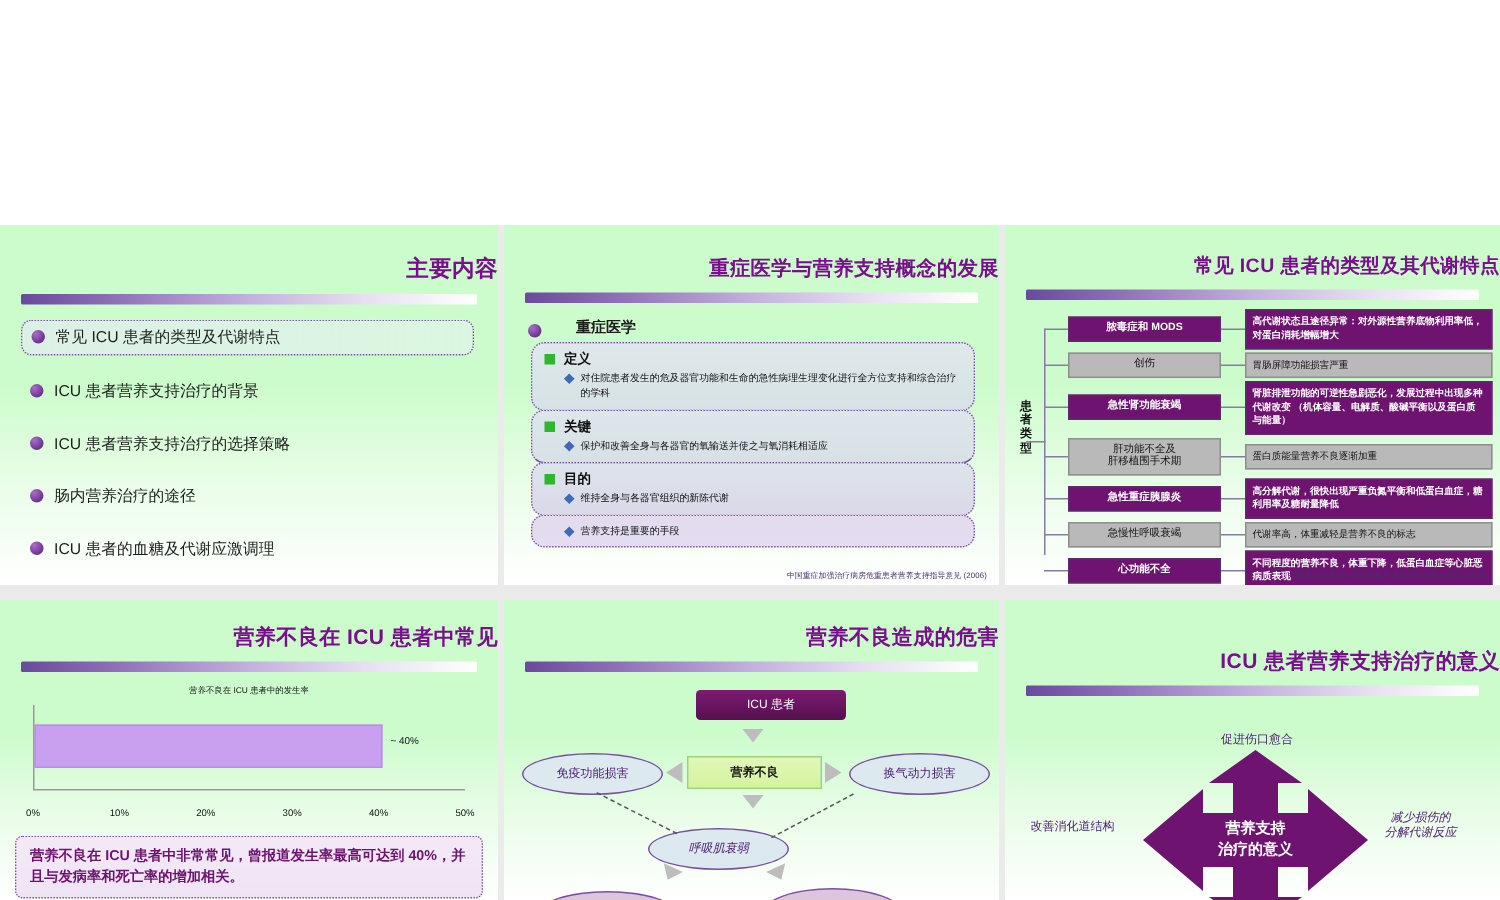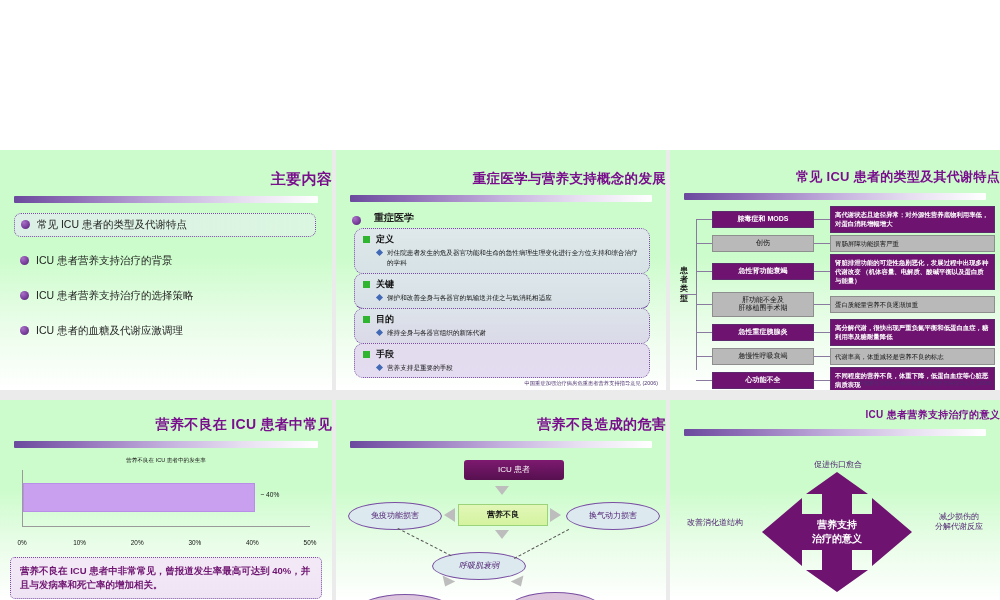--- a/index.html
+++ b/index.html
@@ -44,21 +44,21 @@
     border:1px dotted #7a4fa3;border-radius:7px;
     background:linear-gradient(to right,rgba(226,236,240,.75),rgba(232,240,244,.5));
   }
   .dot{
     width:9px;height:9px;border-radius:50%;flex:0 0 auto;margin-top:2px;
     background:radial-gradient(circle at 32% 28%,#a86fc7 0%,#7b3f9e 55%,#4e2268 100%);
   }
 
   
   #s2 .s-title{font-size:13.5px;margin-top:20px;padding-left:45px;}
-  .s2-root{display:flex;align-items:flex-end;gap:13px;margin:9px 0 3px 16px;font-size:10px;font-weight:bold;color:#1d1d1d;}
+  .s2-root{display:flex;align-items:flex-end;gap:23px;margin:9px 0 3px 16px;font-size:10px;font-weight:bold;color:#1d1d1d;}
   .s2-stack{margin:0 16px 0 18px;}
   .s2-box{
     border:1px dotted #7a4fa3;border-radius:9px;
     padding:4px 8px 5px 8px;margin-bottom:-1px;
   }
   .s2-box.b1{background:linear-gradient(to bottom,#dfe8ea,#d6e2e6);}
   .s2-box.b2{background:linear-gradient(to bottom,#dde6ea,#d6e0e6);border-bottom:1.5px solid #6b3f9e;}
   .s2-box.b3{background:linear-gradient(to bottom,#dde4ea,#dad9e8);}
   .s2-box.b4{background:linear-gradient(to bottom,#e2dcee,#e4dcf0);}
   .s2-h{display:flex;align-items:center;gap:6px;font-size:9px;font-weight:bold;color:#111;}
@@ -131,21 +131,21 @@
   .n-resp{left:96px;top:98px;width:92px;height:26px;background:#dce9ef;font-style:italic;}
   .n-dep{left:22px;top:140px;width:92px;height:30px;background:#ddc6dd;}
   .n-mort{left:172px;top:138px;width:92px;height:32px;background:#ddc6dd;font-size:7.6px;}
   .arr{position:absolute;width:0;height:0;}
   .arr-d{border-left:7px solid transparent;border-right:7px solid transparent;border-top:9px solid #bdbdbd;}
   .arr-l{border-top:7px solid transparent;border-bottom:7px solid transparent;border-right:11px solid #bdbdbd;}
   .arr-r{border-top:7px solid transparent;border-bottom:7px solid transparent;border-left:11px solid #bdbdbd;}
   .dash{position:absolute;border-top:1px dashed #555;transform-origin:0 0;}
 
   
-  #s6 .s-title{font-size:10px;margin-top:8px;}
+  #s6 .s-title{font-size:14px;margin-top:32px;}
   .s6-body{position:relative;height:170px;margin-top:4px;}
   .cross-lbl{position:absolute;text-align:center;font-size:8px;color:#4a1a6e;line-height:1.3;}
   .cross{position:absolute;left:92px;top:32px;width:150px;height:120px;}
   .cross-core{
     position:absolute;left:0;top:0;width:150px;height:120px;
     color:#fff;font-weight:bold;font-size:10px;text-align:center;
     display:flex;align-items:center;justify-content:center;line-height:1.4;
   }
 </style>
 </head>
@@ -164,20 +164,24 @@
       <div class="ag-item">
         <span class="dot"></span>
         <span>ICU 患者营养支持治疗的背景</span>
       </div>
       <div class="ag-item">
         <span class="dot"></span>
         <span>ICU 患者营养支持治疗的选择策略</span>
       </div>
       <div class="ag-item">
         <span class="dot"></span>
+        <span>肠内营养治疗的途径</span>
+      </div>
+      <div class="ag-item">
+        <span class="dot"></span>
         <span>ICU 患者的血糖及代谢应激调理</span>
       </div>
     </div>
   </div>
 
   <div class="gap"></div>
 
   <div class="slide" id="s2">
     <div class="s-title">重症医学与营养支持概念的发展</div>
     <div class="rule"></div>
@@ -210,24 +214,20 @@
         <div class="s2-h">
           <span class="sq"></span>
           <span>目的</span>
         </div>
         <div class="s2-sub">
           <span class="dia2"></span>
           <span>维持全身与各器官组织的新陈代谢</span>
         </div>
       </div>
       <div class="s2-box b4">
-        <div class="s2-h">
-          <span class="sq"></span>
-          <span>手段</span>
-        </div>
         <div class="s2-sub">
           <span class="dia2"></span>
           <span>营养支持是重要的手段</span>
         </div>
       </div>
     </div>
     <div class="cite">中国重症加强治疗病房危重患者营养支持指导意见 (2006)</div>
   </div>
 
   <div class="gap"></div>
@@ -337,21 +337,21 @@
     </div>
   </div>
 
   <div class="gap"></div>
 
   <div class="slide" id="s6">
     <div class="s-title">ICU 患者营养支持治疗的意义</div>
     <div class="rule"></div>
     <div class="s6-body">
       <div class="cross-lbl" style="left:110px;top:10px;width:116px;margin-top:10px;">促进伤口愈合</div>
-      <div class="cross-lbl" style="left:248px;top:72px;width:82px;white-space:pre-line;">减少损伤的
+      <div class="cross-lbl" style="left:236px;top:72px;width:82px;white-space:pre-line;font-style:italic;">减少损伤的
 分解代谢反应</div>
 
       <div class="cross-lbl" style="left:2px;top:78px;width:86px;">改善消化道结构</div>
       <div class="cross">
         <svg width="150" height="120" viewBox="0 0 150 120">
           <path d="M60 42 L60 22 L44 22 L75 0 L106 22 L90 22 L90 42
                    L110 42 L110 26 L150 60 L110 94 L110 78 L90 78
                    L90 98 L106 98 L75 120 L44 98 L60 98 L60 78
                    L40 78 L40 94 L0 60 L40 26 L40 42 Z" fill="#6e1470"></path>
         </svg>

